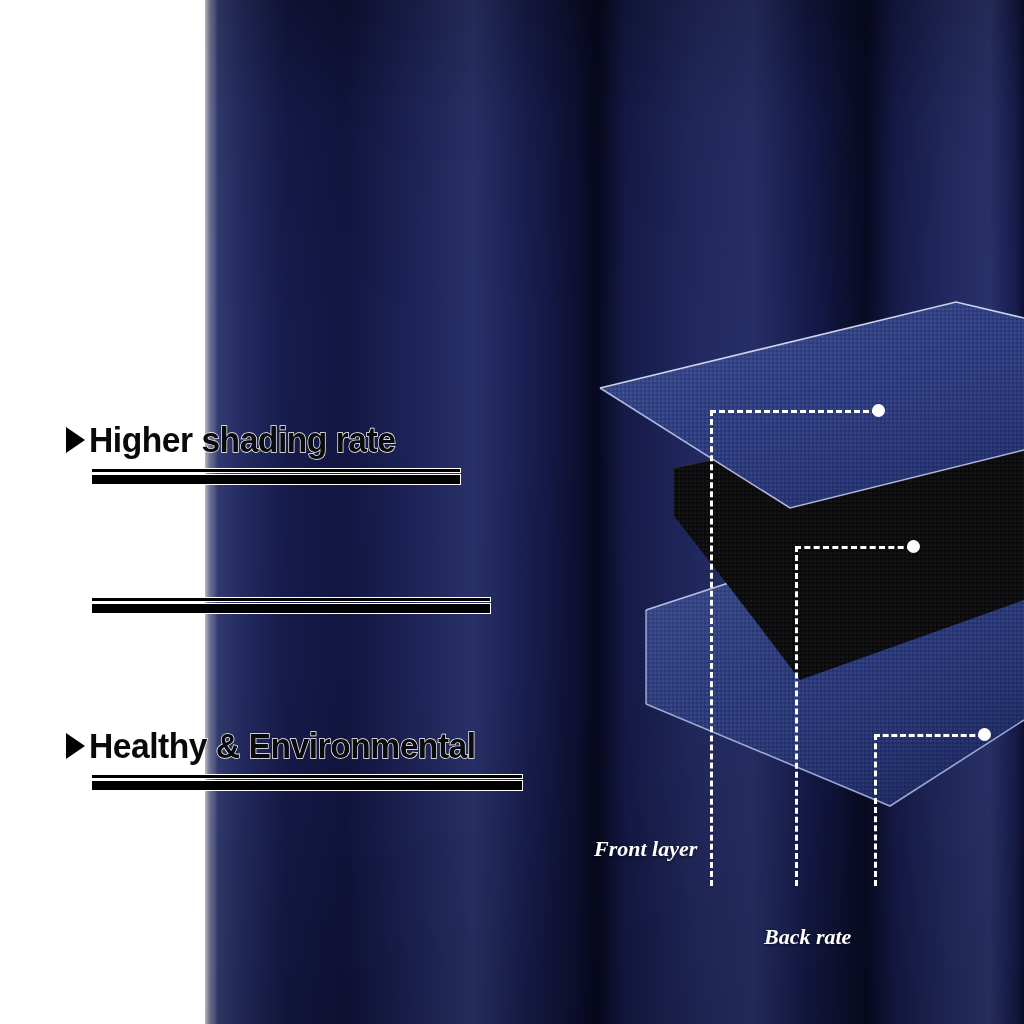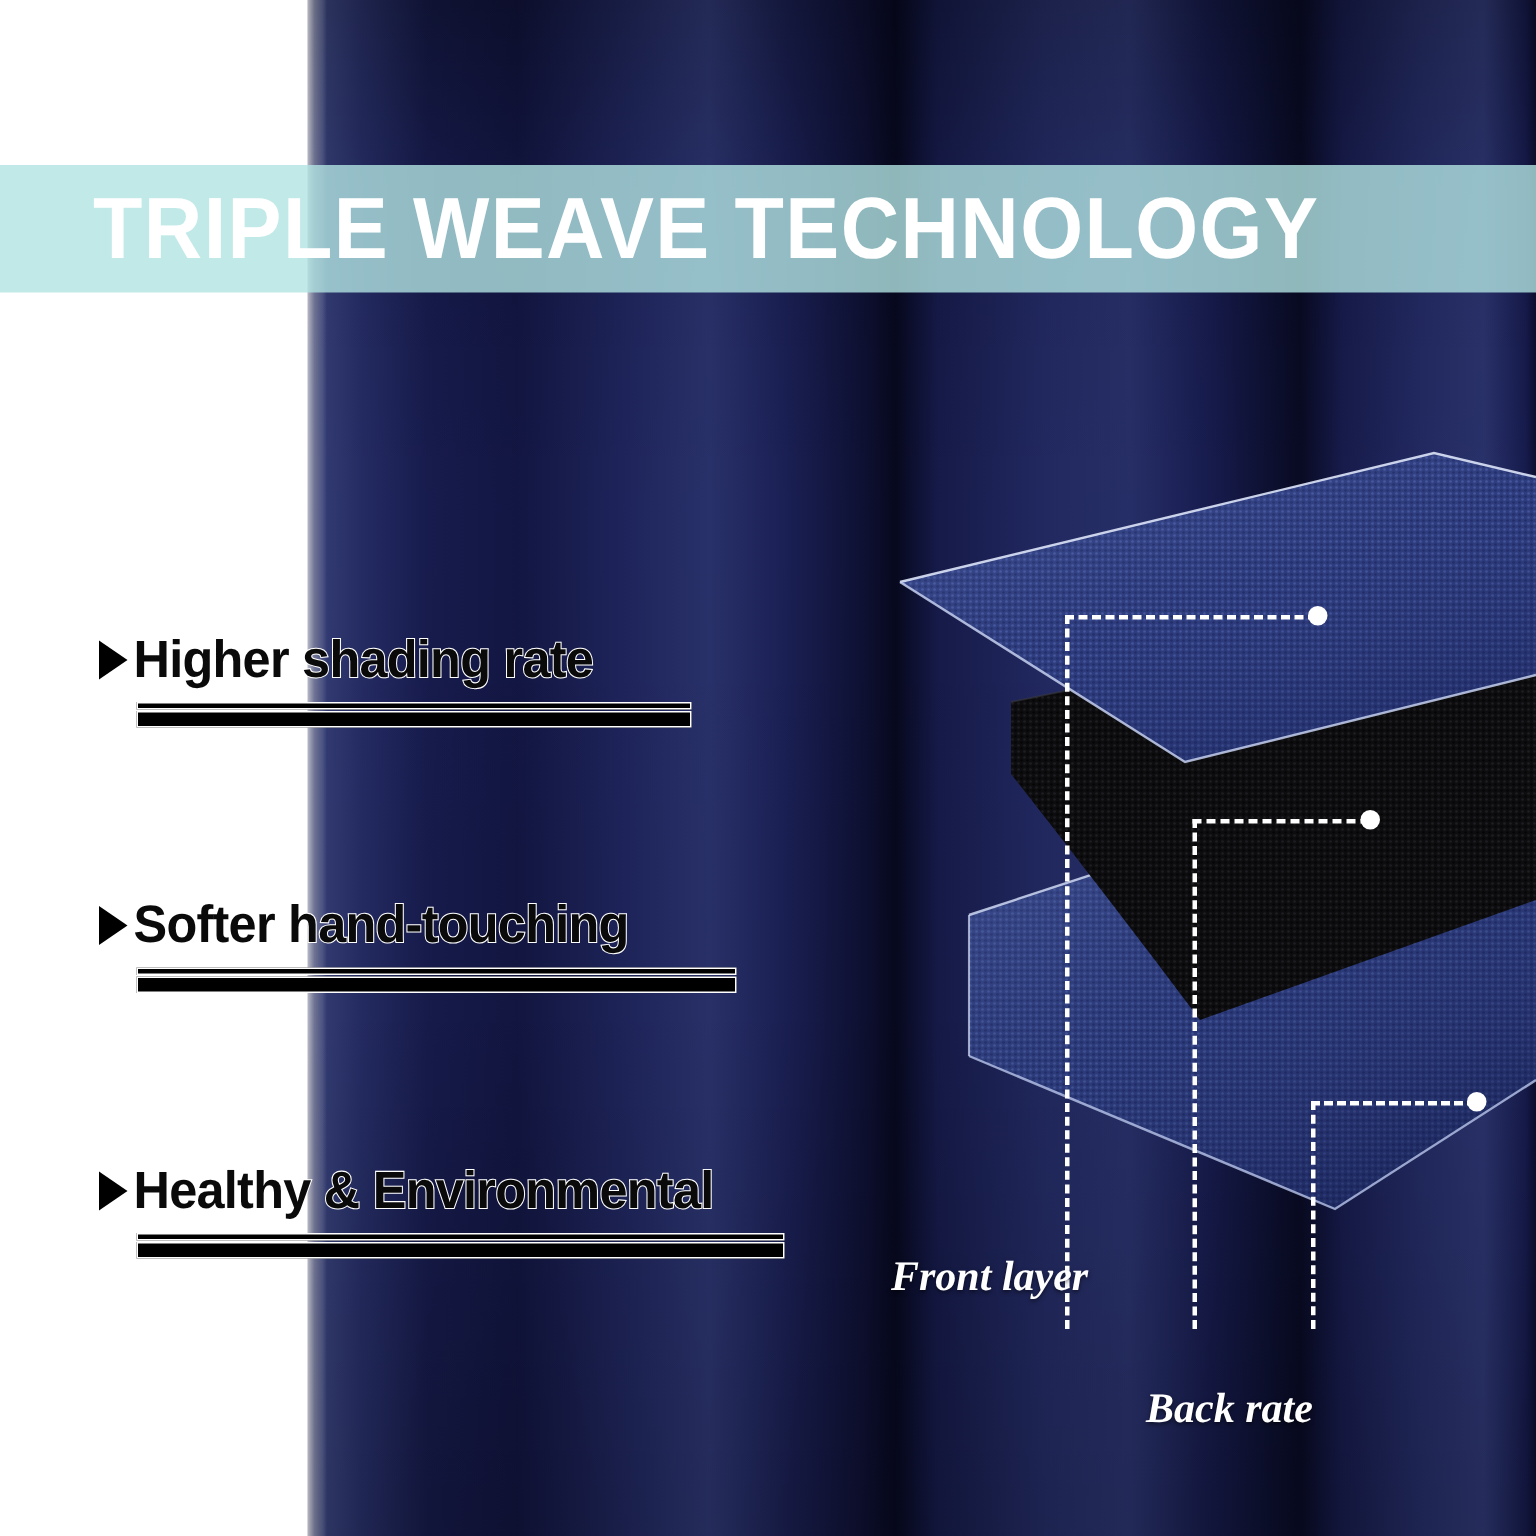--- a/index.html
+++ b/index.html
@@ -204,58 +204,51 @@
     background: #ffffff;
   }
 
   
   .diagram-label {
     position: absolute;
     color: #ffffff;
     font-family: "Liberation Serif", serif;
     font-style: italic;
     font-weight: 700;
-    font-size: 28px;
+    font-size: 22px;
     white-space: nowrap;
     text-shadow: 0 1px 3px rgba(0,0,0,0.55);
   }
   #lbl-front { left: 594px; top: 836px; }
   #lbl-yarn  { left: 678px; top: 878px; }
   #lbl-back  { left: 764px; top: 924px; }
 </style>
 </head>
 <body>
 
 <div id="stage">
 
   <div class="curtain"></div>
   <div class="curtain-seam"></div>
 
-  <div class="banner">
-    <div class="banner-title">TRIPLE WEAVE TECHNOLOGY</div>
-  </div>
 
   <div class="features">
 
     <div class="feature w-1">
       <div class="feature-line">
         <span class="bullet-icon"></span>
         <span class="feature-text">Higher shading rate</span>
       </div>
       <div class="feature-rule">
         <div class="rule-thin"></div>
         <div class="rule-thick"></div>
       </div>
     </div>
 
     <div class="feature w-2">
-      <div class="feature-line">
-        <span class="bullet-icon"></span>
-        <span class="feature-text">Softer hand-touching</span>
-      </div>
       <div class="feature-rule">
         <div class="rule-thin"></div>
         <div class="rule-thick"></div>
       </div>
     </div>
 
     <div class="feature w-3">
       <div class="feature-line">
         <span class="bullet-icon"></span>
         <span class="feature-text">Healthy &amp; Environmental</span>

